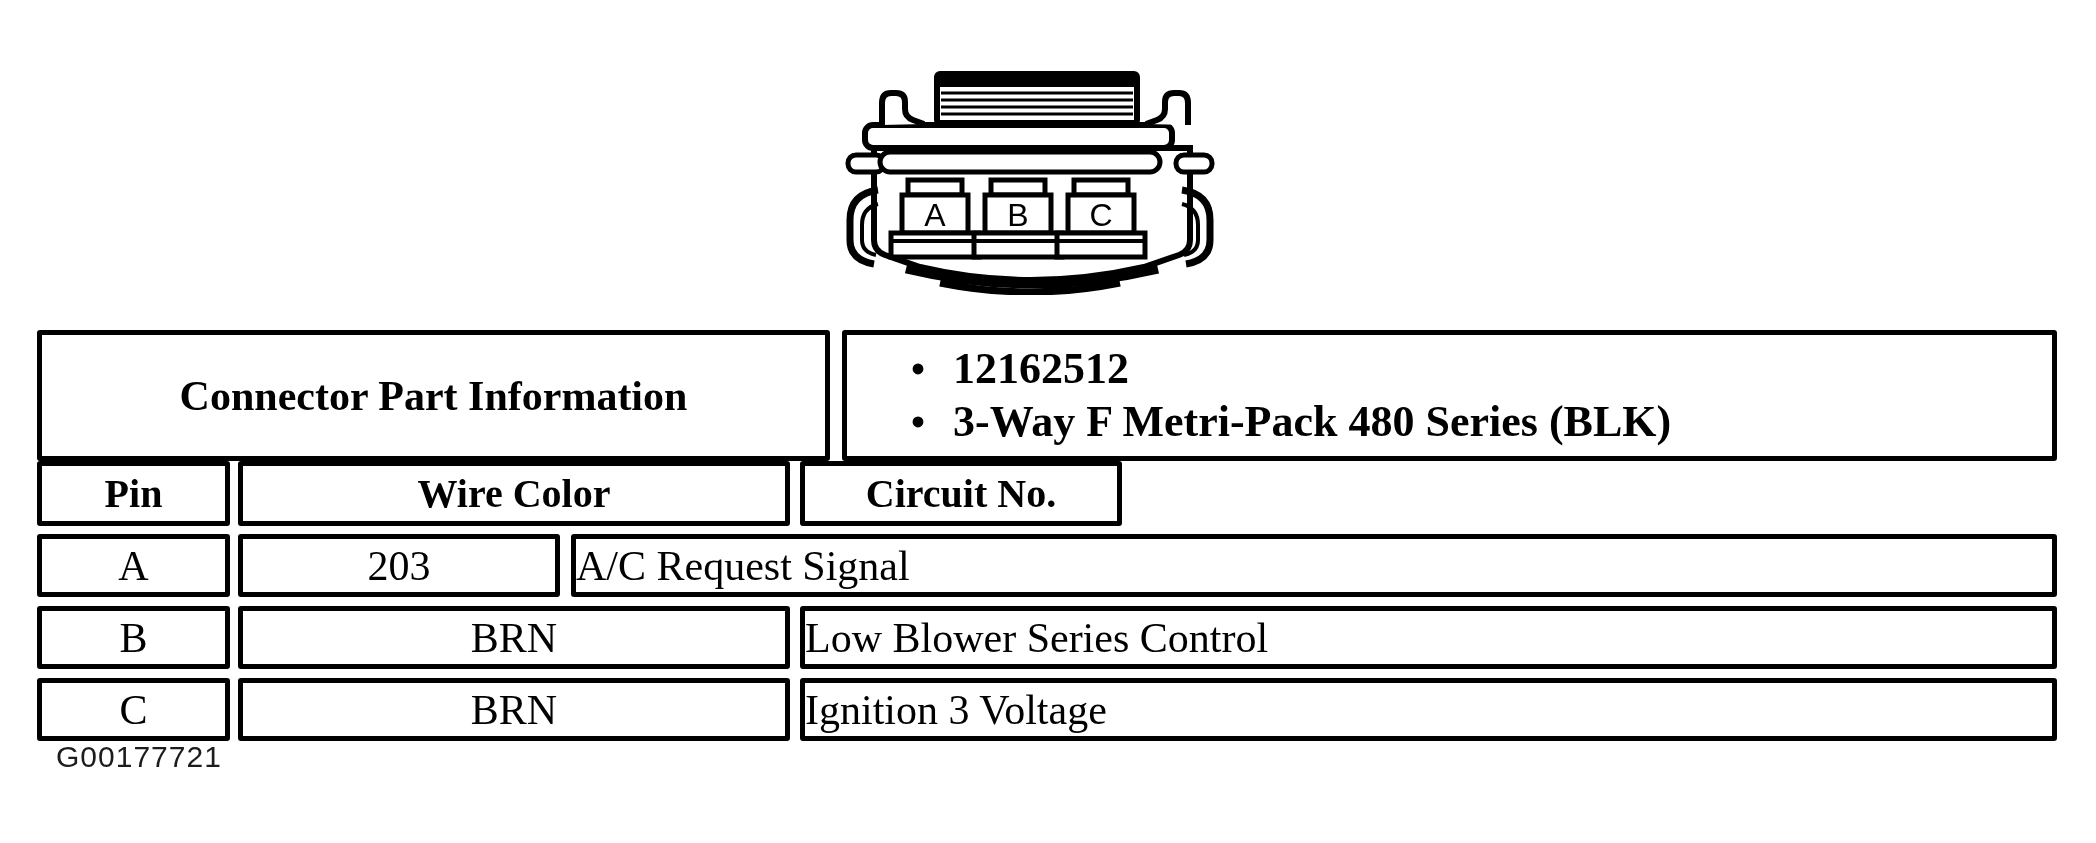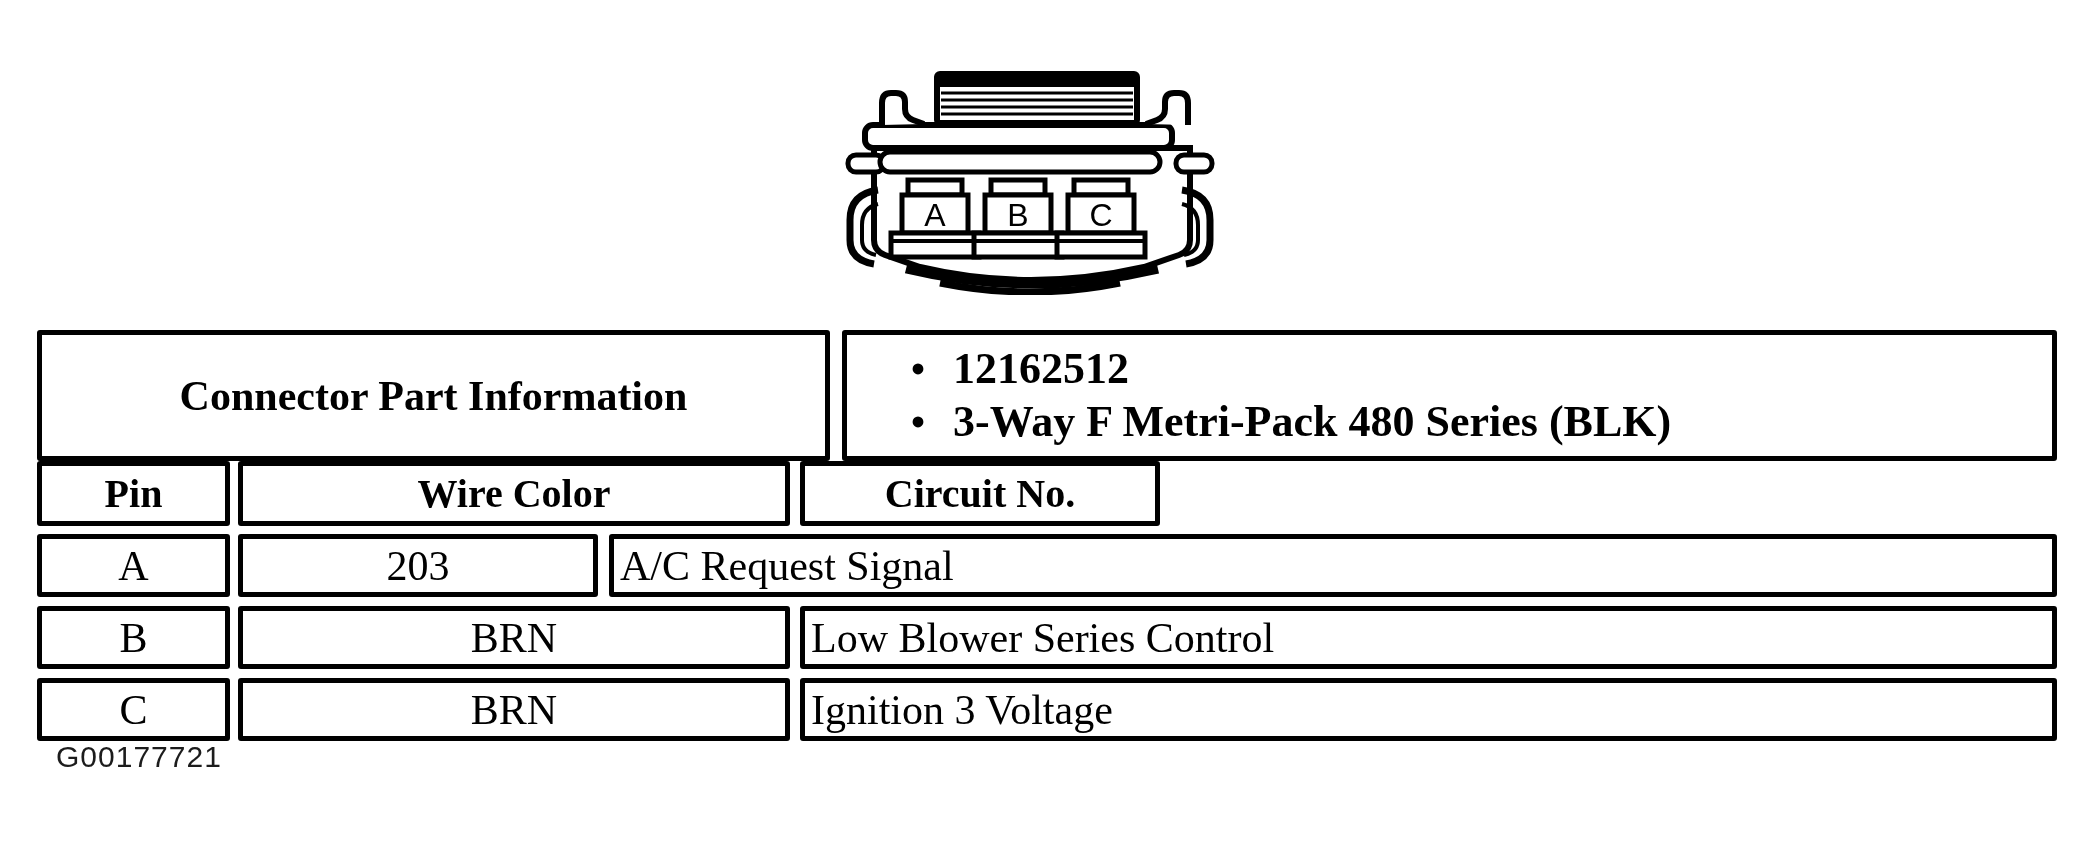--- a/index.html
+++ b/index.html
@@ -36,23 +36,23 @@
   .r-partinfo{height:131px;margin-bottom:0;}
   .c-partinfo-label{width:793px;margin-right:12px;font-weight:bold;font-size:42px;}
   .c-partinfo-list{flex:1;flex-direction:column;align-items:flex-start;justify-content:center;padding-left:64px;}
   .bullet-line{display:flex;align-items:baseline;line-height:52px;font-weight:bold;font-size:44px;white-space:nowrap;}
   .bullet-dot{font-size:40px;margin-right:28px;}
   .r-head{height:65px;margin-bottom:8px;font-weight:bold;font-size:40px;}
   .r-data{height:63px;margin-bottom:9px;font-size:42px;}
   .r-data:last-child{margin-bottom:0;}
   .c-pin{width:193px;margin-right:8px;}
   .c-wire{width:552px;margin-right:10px;}
-  .c-circ{width:360px;margin-right:11px;}
+  .c-circ{width:322px;margin-right:11px;}
   .c-func{flex:1;}
-  .r-data .c-func{justify-content:flex-start;padding-left:6px;}
+  .r-data .c-func{justify-content:flex-start;}
   
   .figure-id{
     position:absolute;left:56px;top:740px;
     font-family:"Liberation Sans", sans-serif;
     font-size:30px;
     color:#1c1c1c;
     letter-spacing:1px;
   }
 </style>
 </head>

